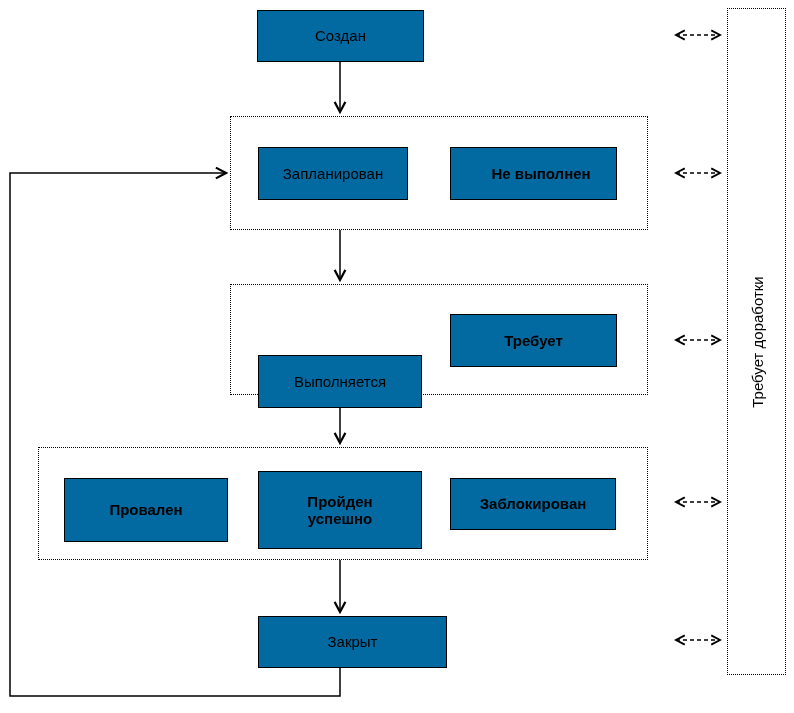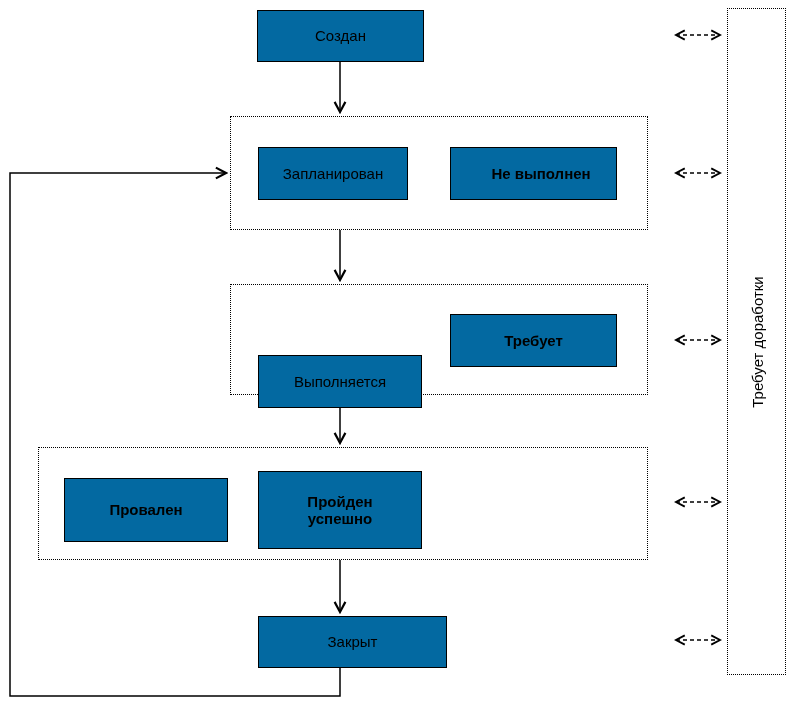--- a/index.html
+++ b/index.html
@@ -121,20 +121,23 @@
   </div>
 
   <div class="group" id="g-3"></div>
   <div class="node bold" id="n-failed">
     <span>Провален</span>
   </div>
   <div class="node bold" id="n-passed">
     <span>Пройден
 успешно</span>
   </div>
+  <div class="node bold" id="n-blocked">
+    <span>Заблокирован</span>
+  </div>
 
   <div class="node" id="n-closed">
     <span>Закрыт</span>
   </div>
 
   <div class="rework" id="n-rework">
     <div class="rework-label">Требует доработки</div>
   </div>
 
 </div>

